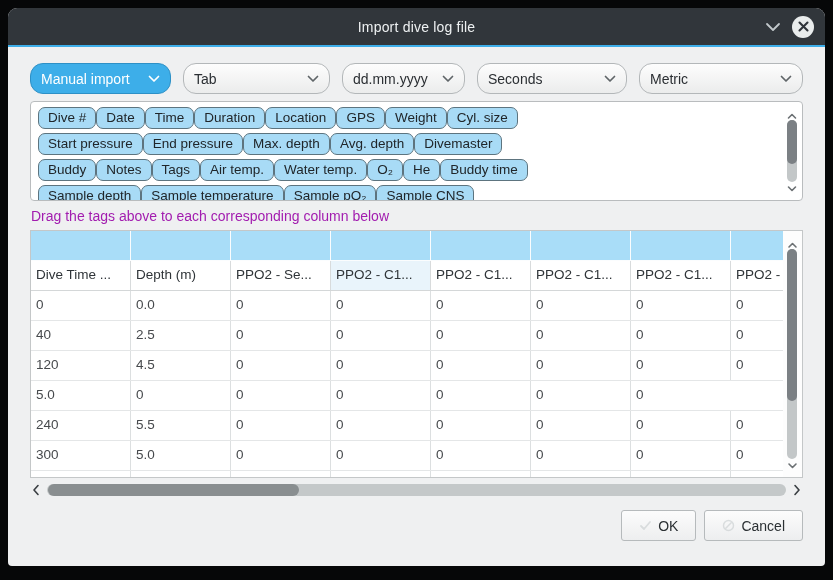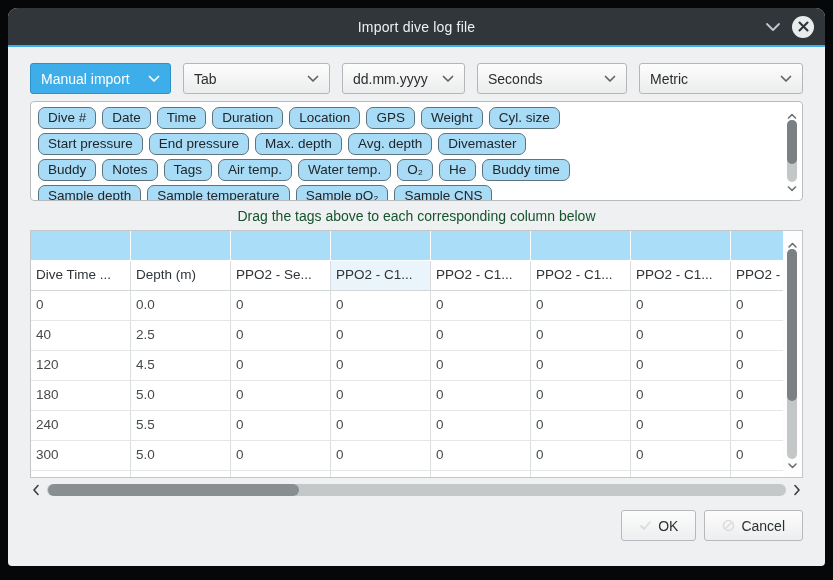--- a/index.html
+++ b/index.html
@@ -15,49 +15,49 @@
   .tb-right { position:absolute; right:11px; top:0; height:100%; display:flex; align-items:center; gap:11px; }
   .shade-icon { display:flex; align-items:center; }
   .close-btn { width:22px; height:22px; border-radius:50%; background:#e9ecec;
                display:flex; align-items:center; justify-content:center; cursor:pointer; }
   .accent { height:2px; background:#3daee9; }
 
   .content { padding:16px 22px 0 22px; }
 
   
   .selects-row { display:flex; gap:12px; margin-bottom:7px; }
-  .combo { height:31px; border:1px solid #b3b7b9; border-radius:3px;
+  .combo { height:31px; border:1px solid #b3b7b9; border-radius:13px;
            background:linear-gradient(#fdfdfd,#ebecec);
            display:flex; align-items:center; justify-content:space-between;
            padding:0 10px; font-size:14px; color:#2b2f33; cursor:pointer; }
   .combo .chev { color:#5f6568; display:flex; }
   .combo.primary { background:#3daee9; border-color:#2d90c6; color:#fff; }
   .combo.primary .chev { color:#fff; }
   .w1{width:141px}.w2{width:147px}.w3{width:123px}.w4{width:150px}.w5{width:164px}
 
   
   .tag-area { position:relative; height:100px; background:#fff;
               border:1px solid #b9bcbe; border-radius:4px; overflow:hidden; }
   .tag-rows { padding:5px 7px; }
-  .tag-row { display:flex; gap:6px; margin-bottom:4px; }
+  .tag-row { display:flex; gap:0; margin-bottom:4px; }
   .chip { background:#a8dbf6; border:1px solid #5d747f; border-radius:7px;
           padding:2px 9px 3px 9px; font-size:13.5px; color:#20262a;
           white-space:nowrap; cursor:grab; }
 
   
   .vscroll { position:absolute; right:1px; top:1px; bottom:1px; width:17px; }
   .vscroll .sb-up { position:absolute; top:3px; left:3px; }
   .vscroll .sb-down { position:absolute; bottom:3px; left:3px; }
   .sb-track { position:absolute; left:3px; top:17px; bottom:17px; width:10px;
               border-radius:5px; background:#c3c7c8; }
   .sb-thumb { position:absolute; left:3px; width:10px; border-radius:5px; background:#7b8084; }
   .tagbar-thumb { top:17px; height:44px; }
 
   
-  .instruction { margin:7px 1px 5px 1px; font-size:14px; line-height:17px; color:#14532d;text-align:center; }
+  .instruction { margin:7px 1px 5px 1px; font-size:14px; line-height:17px; color:#a21caf; }
 
   
   .table-wrap { position:relative; height:248px; background:#fff;
                 border:1px solid #c4c7c8; overflow:hidden; }
   .grid { position:absolute; left:0; top:0; right:19px; bottom:0; overflow:hidden; }
   .drop-row { display:flex; height:30px; }
   .drop-cell { width:100px; flex:none; background:#a9ddf8;
                border-right:1px solid #fbfdfe; border-bottom:1px solid #fbfdfe; }
   .drop-cell:last-child { flex:1; border-right:none; }
   .hdr-row { display:flex; height:30px; border-bottom:1px solid #d4d7d8; }
@@ -256,21 +256,20 @@
               <div class="cell">120</div>
               <div class="cell">4.5</div>
               <div class="cell">0</div>
               <div class="cell">0</div>
               <div class="cell">0</div>
               <div class="cell">0</div>
               <div class="cell">0</div>
               <div class="cell">0</div>
             </div>
             <div class="data-row">
-              <div class="cell">180</div>
               <div class="cell">5.0</div>
               <div class="cell">0</div>
               <div class="cell">0</div>
               <div class="cell">0</div>
               <div class="cell">0</div>
               <div class="cell">0</div>
               <div class="cell">0</div>
             </div>
             <div class="data-row">
               <div class="cell">240</div>

